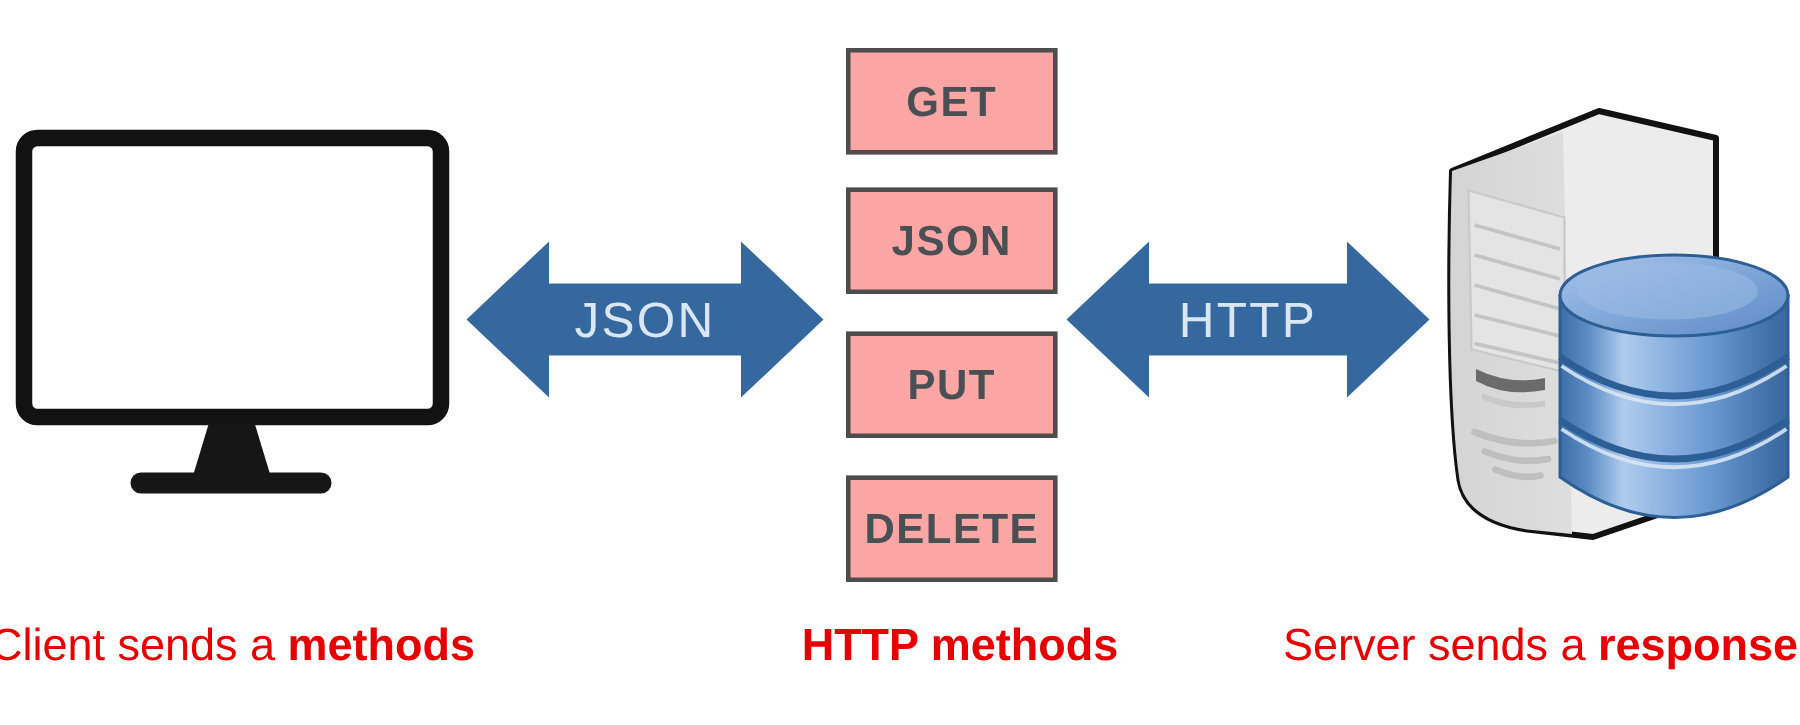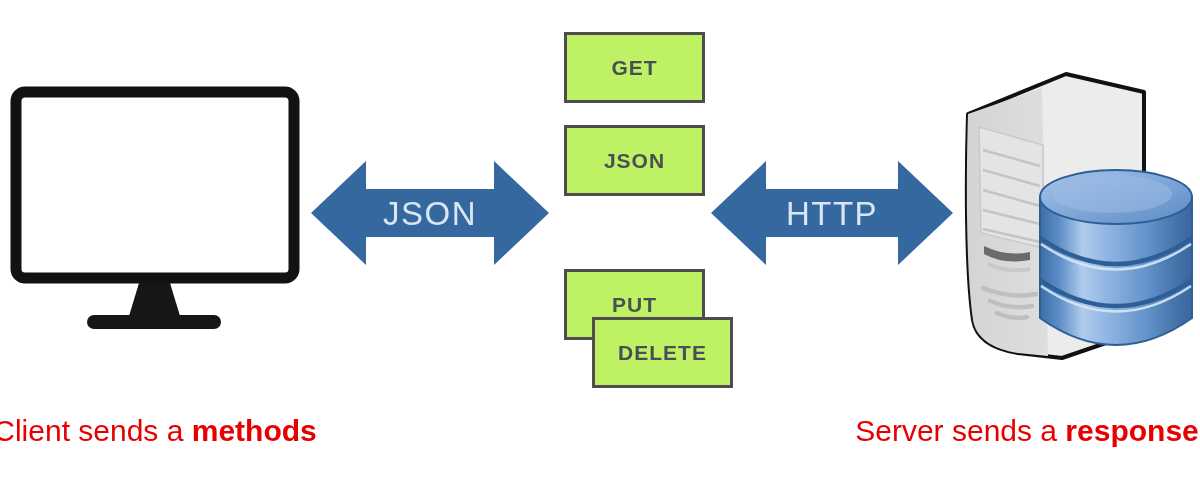--- a/index.html
+++ b/index.html
@@ -3,28 +3,28 @@
 <meta charset="utf-8">
 <style>
   html,body{margin:0;padding:0;background:#ffffff;}
   #stage{
     position:relative;width:1200px;height:483px;background:#ffffff;overflow:hidden;
     font-family:"Liberation Sans",sans-serif;
   }
   #art{position:absolute;left:0;top:0;width:1200px;height:483px;}
   .method-box{
     position:absolute;left:564px;width:141px;height:71px;box-sizing:border-box;
-    background:#bef264;border:3px solid #4D4D4D;
+    background:#fca5a5;border:3px solid #4D4D4D;
     display:flex;align-items:center;justify-content:center;
-    font-size:21px;font-weight:bold;color:#4A4F54;letter-spacing:1px;
+    font-size:28px;font-weight:bold;color:#4A4F54;letter-spacing:1px;
   }
   .mb-get{top:32px;}
   .mb-post{top:125px;}
-  .mb-put{top:221px;margin-top:48px;}
-  .mb-delete{top:317px;margin-left:28px;}
+  .mb-put{top:221px;}
+  .mb-delete{top:317px;}
   .caption{
     position:absolute;top:413px;height:36px;line-height:36px;
     color:#E80000;font-size:30px;text-align:center;white-space:nowrap;
   }
   .cap-client{left:-10px;width:330px;}
   .cap-methods{left:510px;width:260px;font-weight:bold;}
   .cap-server{left:853px;width:348px;}
   .arrow-label{
     font-family:"Liberation Sans",sans-serif;font-size:33px;letter-spacing:1.5px;
     fill:#D9E6F4;
@@ -121,16 +121,17 @@
     </g>
   </svg>
 
   <div class="method-box mb-get">GET</div>
   <div class="method-box mb-post">JSON</div>
   <div class="method-box mb-put">PUT</div>
   <div class="method-box mb-delete">DELETE</div>
 
   <div class="caption cap-client"><span>Client sends a </span><b>methods</b></div>
 
+  <div class="caption cap-methods">HTTP methods</div>
 
   <div class="caption cap-server"><span>Server sends a </span><b>response</b></div>
 
 </div>
 
 </body></html>

